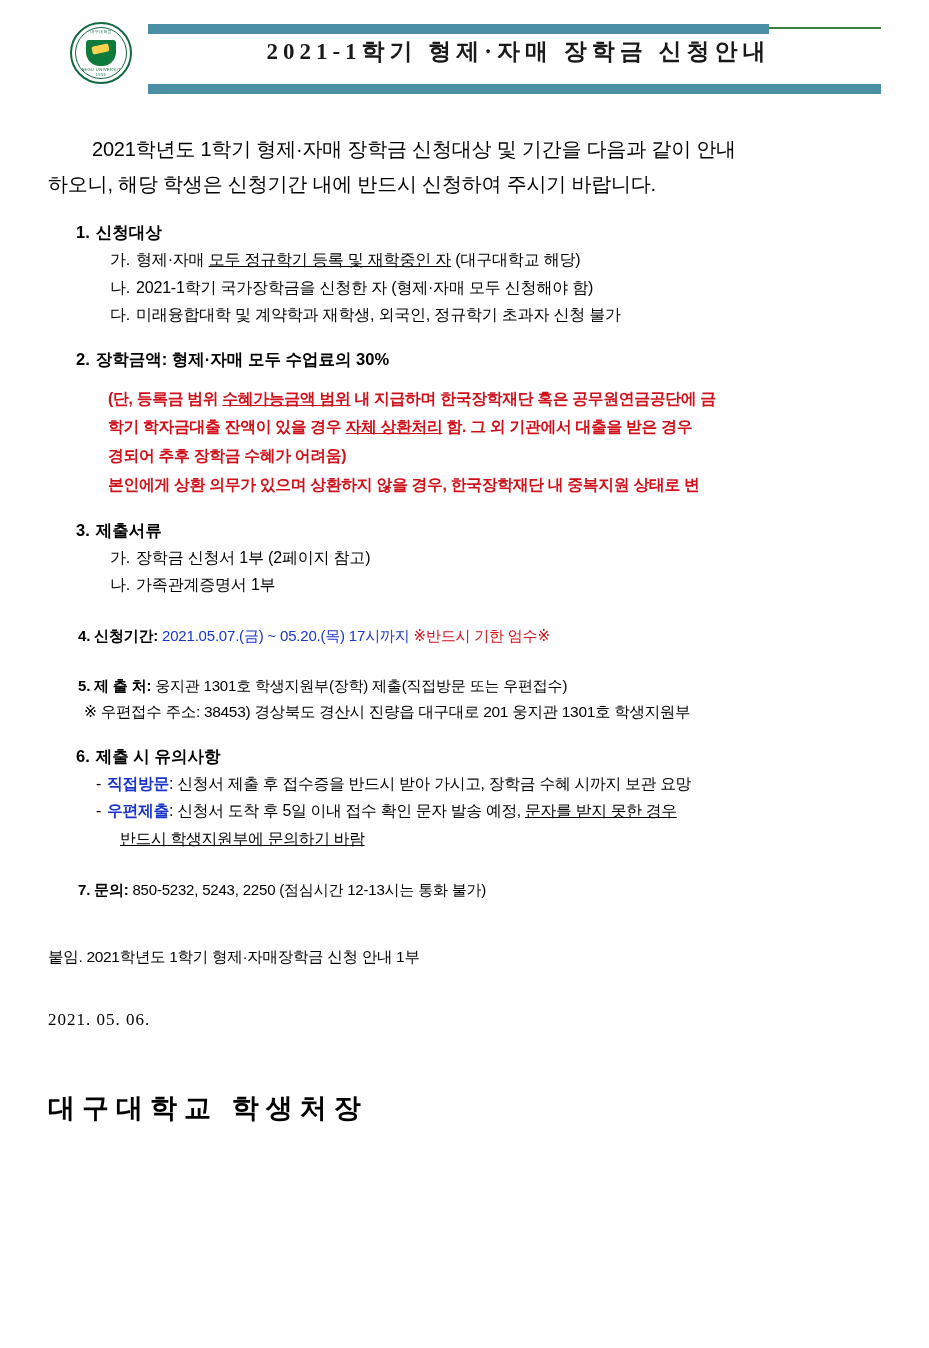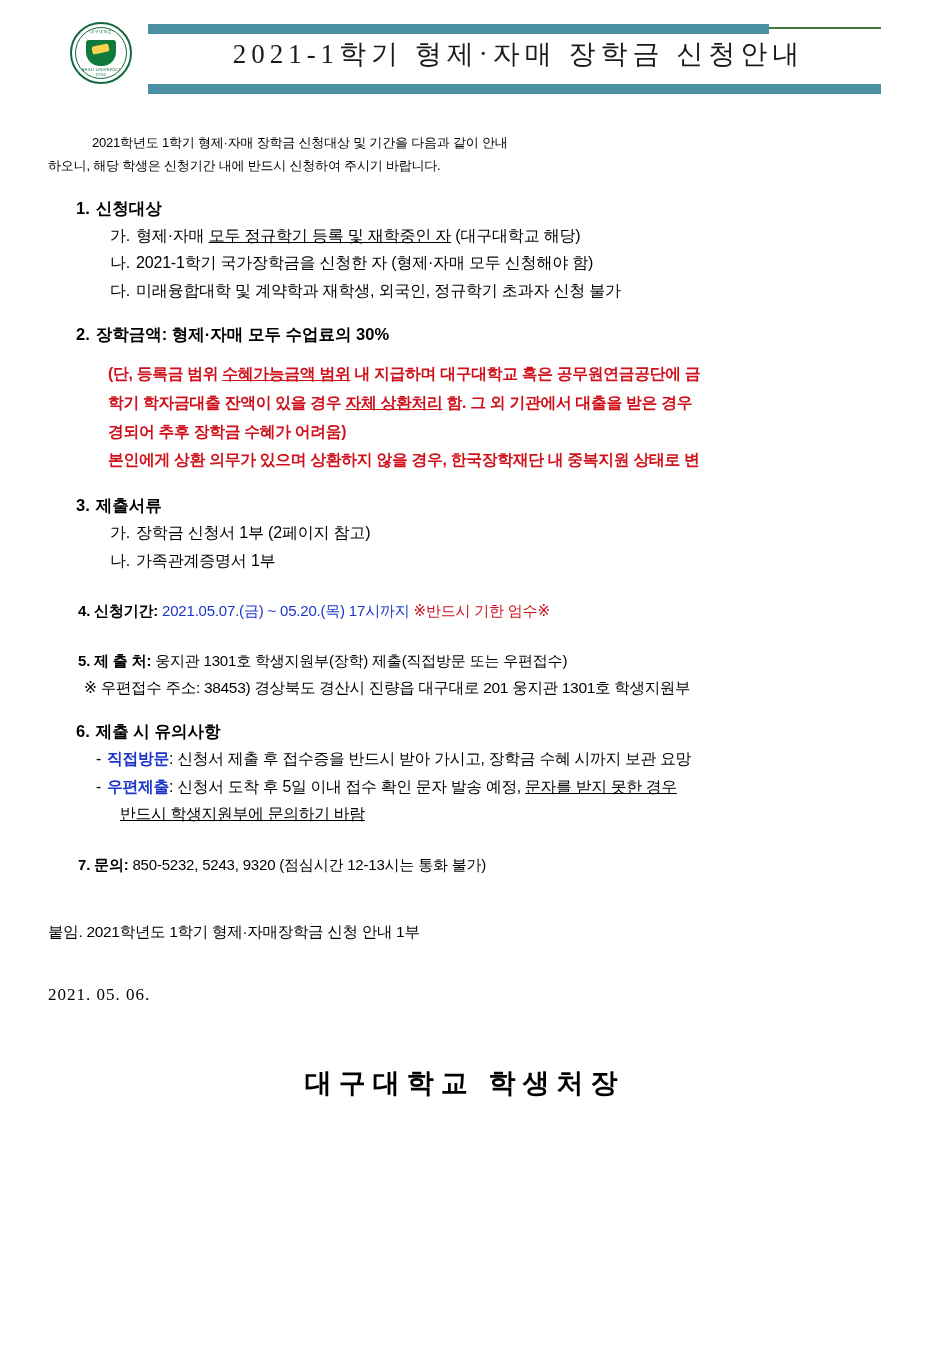--- a/index.html
+++ b/index.html
@@ -107,31 +107,31 @@
     bottom: 12px;
     height: 10px;
     background: #4a8fa3;
   }
   .doc-title {
     position: absolute;
     left: 108px;
     right: 0;
     top: 26px;
     text-align: center;
-    font-size: 27px;
-    font-weight: normal;
+    font-size: 23px;
+    font-weight: bold;
     letter-spacing: 5px;
     color: #1a1a1a;
     font-family: "Liberation Serif", "DejaVu Serif", serif;
   }
 
   
   .intro {
     margin: 26px 0 0 0;
-    font-size: 13px;
+    font-size: 20px;
     line-height: 1.75;
     text-align: justify;
     letter-spacing: -0.2px;
   }
   .intro .indent { display: inline-block; width: 44px; }
 
   .section {
     margin-top: 16px;
   }
   .sec-head {
@@ -197,21 +197,21 @@
     letter-spacing: -0.3px;
   }
   .date {
     text-align: left;
     font-size: 17px;
     margin-top: 42px;
     letter-spacing: 1px;
     font-family: "Liberation Serif", "DejaVu Serif", serif;
   }
   .signer {
-    text-align: center;
+    text-align: left;
     font-size: 27px;
     font-weight: bold;
     margin-top: 60px;
     letter-spacing: 7px;
     font-family: "Liberation Serif", "DejaVu Serif", serif;
   }
   .gap-sm { height: 8px; }
 </style>
 </head>
 <body>
@@ -251,21 +251,21 @@
       <span class="mk">다.</span><span>미래융합대학 및 계약학과 재학생, 외국인, 정규학기 초과자 신청 불가</span>
     </div>
   </div>
 
   <div class="section">
     <div class="sec-head">
       <span class="num">2.</span><span>장학금액: 형제·자매 모두 수업료의 30%</span>
     </div>
     <div class="note-red">
       <div>
-        <span>(단, 등록금 범위 </span><span class="u">수혜가능금액 범위</span><span> 내 지급하며 대구대학교 혹은 공무원연금공단에 금</span>
+        <span>(단, 등록금 범위 </span><span class="u">수혜가능금액 범위</span><span> 내 지급하며 한국장학재단 혹은 공무원연금공단에 금</span>
       </div>
       <div>
         <span>학기 학자금대출 잔액이 있을 경우 </span><span class="u">자체 상환처리</span><span> 함. 그 외 기관에서 대출을 받은 경우</span>
       </div>
       <div>
         <span>경되어 추후 장학금 수혜가 어려움)</span>
       </div>
       <div>
         <span>본인에게 상환 의무가 있으며 상환하지 않을 경우, 한국장학재단 내 중복지원 상태로 변</span>
       </div>
@@ -315,21 +315,21 @@
       <span class="dash">-</span><b class="blue">우편제출</b><span>: 신청서 도착 후 5일 이내 접수 확인 문자 발송 예정, </span><span class="u">문자를 받지 못한 경우</span><br>
       <span class="cont-indent u">반드시 학생지원부에 문의하기 바람</span>
     </div>
   </div>
 
   <div class="gap-sm"></div>
 
   <div class="section">
     <div class="sec-line">
       <b><span>7.</span> <span>문의:</span></b>
-      <span>850-5232, 5243, 9320 (점심시간 12-13시는 통화 불가)</span>
+      <span>850-5232, 5243, 2250 (점심시간 12-13시는 통화 불가)</span>
     </div>
   </div>
 
   <div class="attach">붙임. 2021학년도 1학기 형제·자매장학금 신청 안내 1부</div>
 
   <div class="date">2021. 05. 06.</div>
 
   <div class="signer">대구대학교 학생처장</div>
 
 </div>

